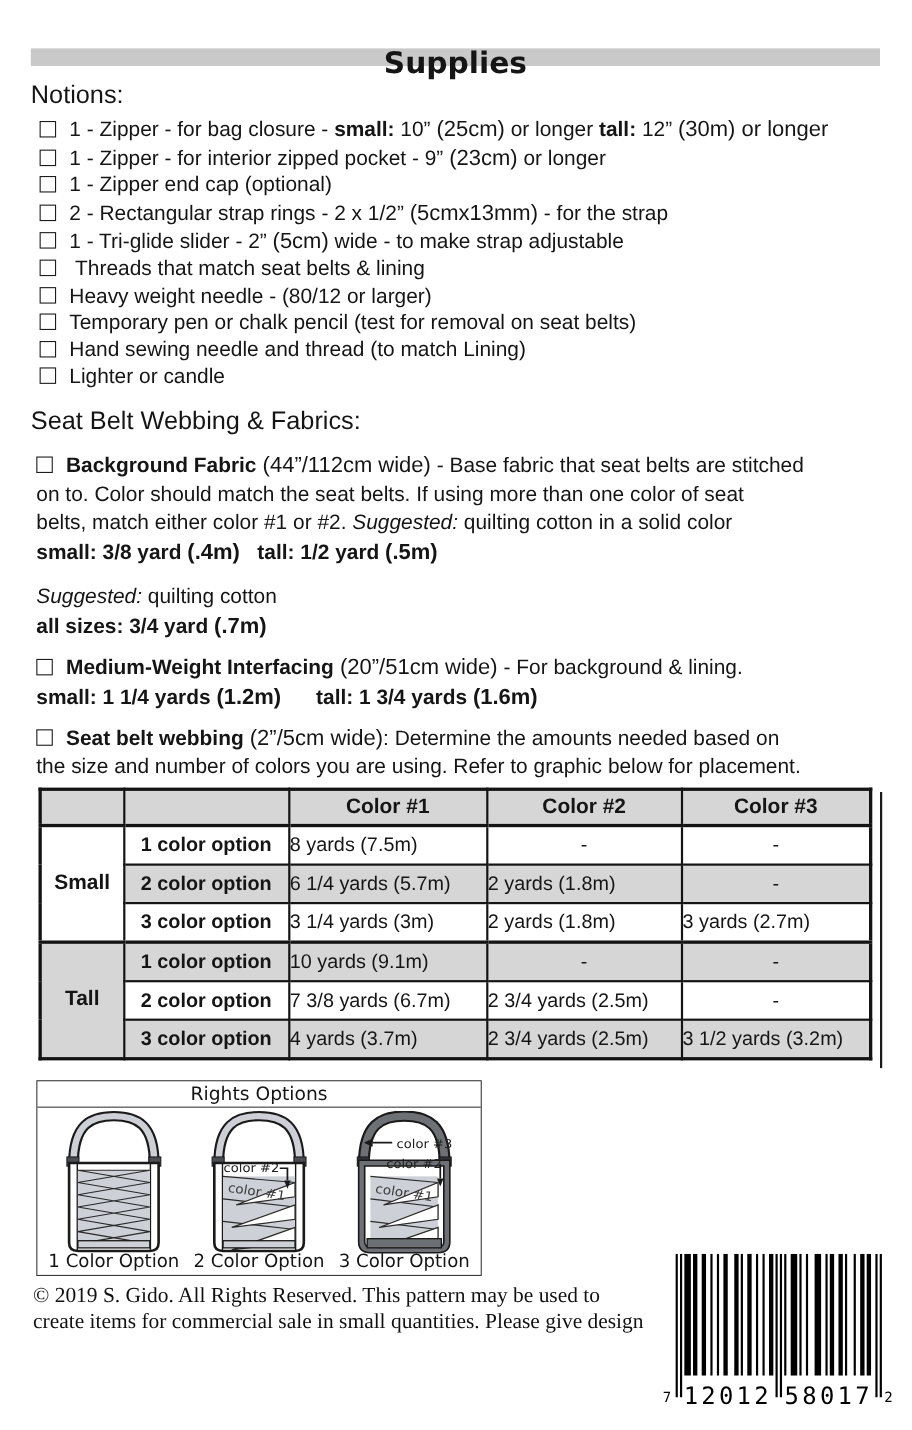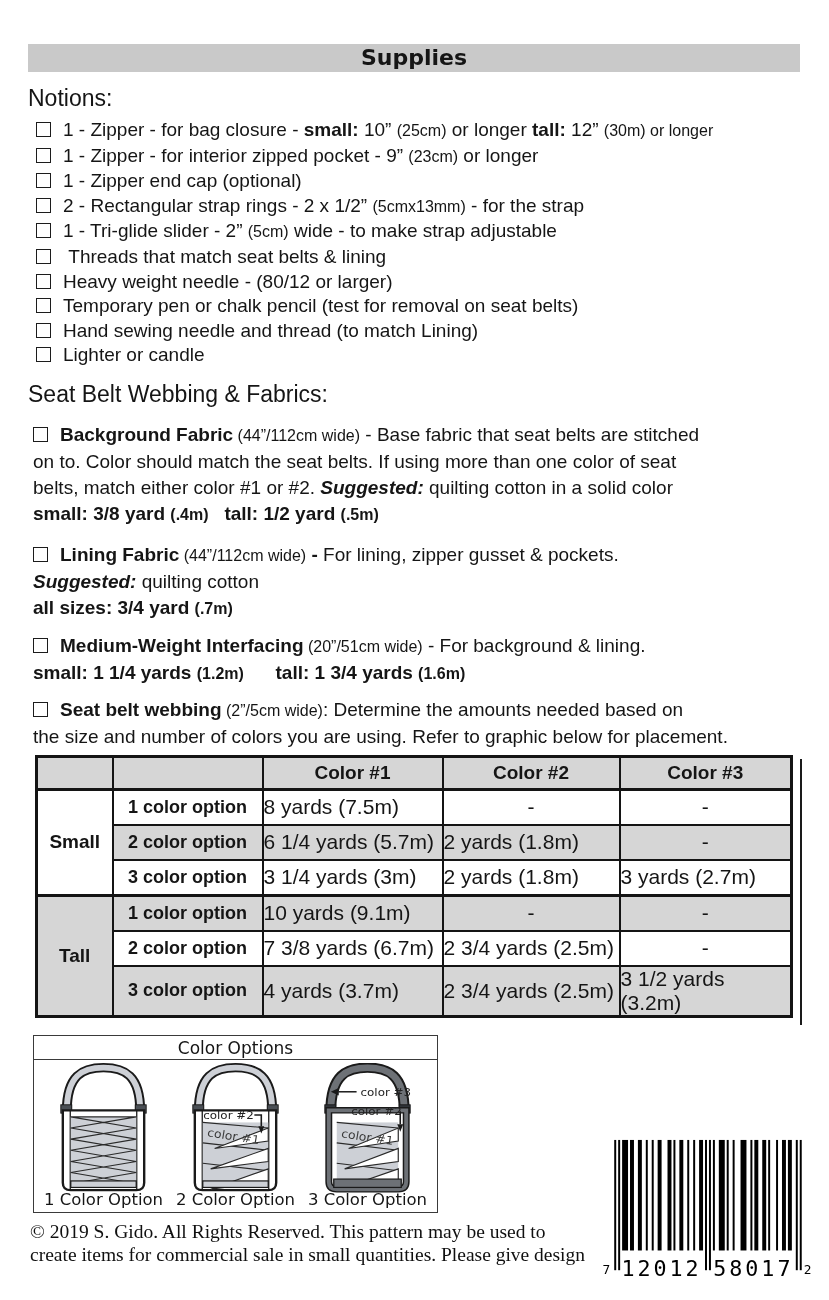--- a/index.html
+++ b/index.html
@@ -1,46 +1,46 @@
 <!DOCTYPE html>
 <html><head>
 <meta charset="utf-8">
 <style>
   html,body{margin:0;padding:0;background:#fff;}
   .page{position:relative;width:829px;height:1300px;background:#ffffff;
         font-family:"Liberation Sans",sans-serif;color:#151515;overflow:hidden;}
 
   
-  .titlebar{margin:44px 29px 0 28px;background:#c9c9c9;height:28px;line-height:28px;
-            text-align:center;font-family:"DejaVu Sans",sans-serif;font-weight:bold;font-size:22px;}
+  .titlebar{margin:44px 29px 0 28px;background:#c9c9c9;height:16px;line-height:28px;
+            text-align:center;font-family:"DejaVu Sans",sans-serif;font-weight:bold;font-size:27px;}
 
   
   .secheading{font-size:23px;margin:13px 16px 4px 28px;}
 
   
   .list{margin:6px 0 0 36px;}
   .ln{font-size:19px;line-height:24.6px;white-space:nowrap;}
   .sec{margin:14px 10px 0 33px;}
   .sec .ln{line-height:26px;}
   .cb{display:inline-block;width:13px;height:13px;border:1.7px solid #1c1c1c;
       margin-right:12px;vertical-align:-1px;background:#fff;}
   .ln .b{font-weight:bold;text-align:right;}
-  .ln .s{font-size:16px;}
-  .ln .bs{font-weight:bold;font-size:16px;}
-  .ln .i{font-style:italic;font-weight:bold;}
+  .ln .s{font-size:20px;}
+  .ln .bs{font-weight:bold;font-size:20px;}
+  .ln .i{font-style:italic;}
 
   
   .tablewrap{position:relative;display:inline-block;margin:5px 0 0 35px;}
   .tablewrap::after{content:'';position:absolute;right:-9px;top:4px;bottom:-7px;width:2.5px;background:#1a1a1a;}
   table.supplies{border-collapse:collapse;border:3px solid #141414;}
   table.supplies th,table.supplies td{border:2px solid #141414;padding:0;}
   table.supplies thead th{background:#d6d6d6;font-size:19px;height:30px;border-bottom:3px solid #141414;}
   td.size{font-weight:bold;font-size:19px;text-align:center;}
   td.opt{font-weight:bold;font-size:18px;text-align:center;height:33px;}
-  td.val{font-size:21px;text-align:left;padding-left:8px;}
+  td.val{font-size:18px;text-align:left;padding-left:8px;}
   td.dash{text-align:center;padding-left:0;}
   .gray{background:#d6d6d6;}
   tr.gsep td{border-top:3px solid #141414;}
 
   
   .diagram{margin:13px 0 0 33px;width:403px;border:1.6px solid #3a3a3a;}
   .diagram-title{font-family:"DejaVu Sans",sans-serif;font-size:17px;text-align:center;
                  padding:2px 0 1px;border-bottom:1.6px solid #3a3a3a;}
   .bags{display:flex;justify-content:space-between;padding:3px 5px 0 5px;}
   .bagcell{width:129px;text-align:center;}
@@ -83,21 +83,20 @@
   <div class="secheading">Seat Belt Webbing &amp; Fabrics:</div>
 
   <div class="sec">
     <div class="ln"><span class="cb"></span><span class="b">Background Fabric</span><span class="s"> (44”/112cm wide)</span><span class=""> - Base fabric that seat belts are stitched</span></div>
     <div class="ln"><span class="">on to. Color should match the seat belts. If using more than one color of seat</span></div>
     <div class="ln"><span class="">belts, match either color #1 or #2. </span><span class="i">Suggested:</span><span class=""> quilting cotton in a solid color</span></div>
     <div class="ln"><span class="b">small: 3/8 yard </span><span class="bs">(.4m)</span><span class="">&nbsp;&nbsp; </span><span class="b">tall: 1/2 yard </span><span class="bs">(.5m)</span></div>
   </div>
 
   <div class="sec">
-    <div class="ln"><span class="cb"></span><span class="b">Lining Fabric</span><span class="s"> (44”/112cm wide)</span><span class="b"> - </span><span class="">For lining, zipper gusset &amp; pockets.</span></div>
     <div class="ln"><span class="i">Suggested:</span><span class=""> quilting cotton</span></div>
     <div class="ln"><span class="b">all sizes: 3/4 yard </span><span class="bs">(.7m)</span></div>
   </div>
 
   <div class="sec" style="margin-top:11px;">
     <div class="ln"><span class="cb"></span><span class="b">Medium-Weight Interfacing</span><span class="s"> (20”/51cm wide)</span><span class=""> - For background &amp; lining.</span></div>
     <div class="ln"><span class="b">small: 1 1/4 yards </span><span class="bs">(1.2m)</span><span class="">&nbsp;&nbsp;&nbsp;&nbsp;&nbsp; </span><span class="b">tall: 1 3/4 yards </span><span class="bs">(1.6m)</span></div>
   </div>
 
   <div class="sec" style="margin-top:10px;">
@@ -160,21 +159,21 @@
         <td class="opt gray">3 color option</td>
         <td class="val gray">4 yards (3.7m)</td>
         <td class="val gray">2 3/4 yards (2.5m)</td>
         <td class="val gray">3 1/2 yards (3.2m)</td>
       </tr>
     </tbody>
   </table>
   </div>
 
   <div class="diagram">
-    <div class="diagram-title">Color Options</div>
+    <div class="diagram-title">Rights Options</div>
     <div class="bags">
 
       <div class="bagcell">
         <svg width="129" height="130" viewBox="0 0 130 140" preserveAspectRatio="none">
           <path d="M28 52 C28 13 44 5 65 5 C86 5 102 13 102 52" fill="none" stroke="#1a1a1a" stroke-width="10"></path>
           <path d="M28 52 C28 13 44 5 65 5 C86 5 102 13 102 52" fill="none" stroke="#cdd0d6" stroke-width="6"></path>
           <rect x="22" y="45" width="11" height="9" fill="#4a4f55" stroke="#1a1a1a"></rect>
           <rect x="97" y="45" width="11" height="9" fill="#4a4f55" stroke="#1a1a1a"></rect>
           <path d="M24 51 H106 V129 Q106 137 98 137 H32 Q24 137 24 129 Z" fill="#ffffff" stroke="#1a1a1a" stroke-width="2.4"></path>
           <line x1="31.5" y1="51" x2="31.5" y2="137" stroke="#1a1a1a" stroke-width="1.3"></line>

